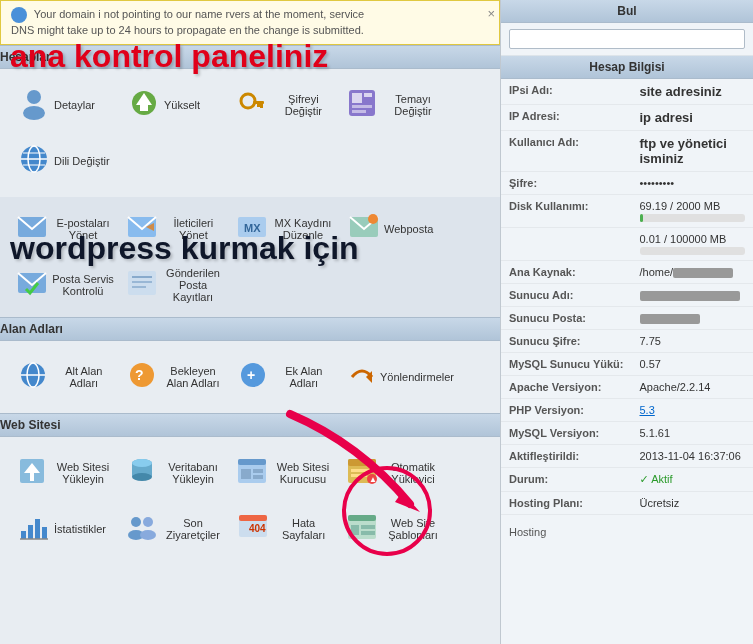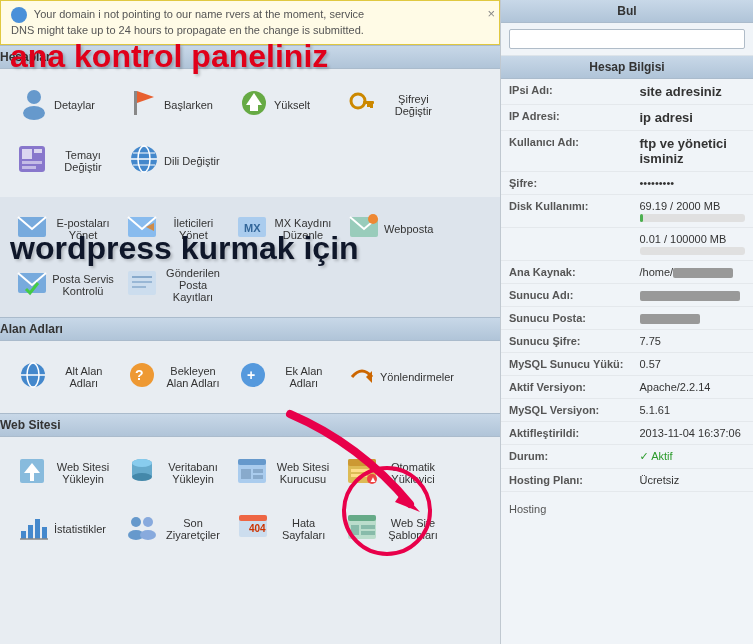--- a/index.html
+++ b/index.html
@@ -260,29 +260,20 @@
     <div class="icon-item">
       <div class="icon-box">
         <svg class="icon-svg" viewBox="0 0 36 36">
             <circle cx="18" cy="12" r="7" fill="#6699cc"></circle>
             <ellipse cx="18" cy="28" rx="11" ry="7" fill="#6699cc"></ellipse>
           </svg>
       </div>
       <span class="icon-label">Detaylar</span>
     </div>
 
-    <div class="icon-item">
-      <div class="icon-box">
-        <svg class="icon-svg" viewBox="0 0 36 36">
-            <rect x="8" y="6" width="3" height="24" fill="#888"></rect>
-            <polygon points="11,6 28,12 11,18" fill="#e86030"></polygon>
-          </svg>
-      </div>
-      <span class="icon-label">Başlarken</span>
-    </div>
 
     <div class="icon-item">
       <div class="icon-box">
         <svg class="icon-svg" viewBox="0 0 36 36">
             <circle cx="18" cy="18" r="12" fill="#66aa44"></circle>
             <polygon points="18,8 26,20 10,20" fill="white"></polygon>
             <rect x="14" y="20" width="8" height="6" fill="white"></rect>
           </svg>
       </div>
       <span class="icon-label">Yükselt</span>
@@ -595,22 +586,26 @@
     </tr>
     <tr>
       <td>Sunucu Şifre:</td>
       <td>7.75</td>
     </tr>
     <tr>
       <td>MySQL Sunucu Yükü:</td>
       <td>0.57</td>
     </tr>
     <tr>
-      <td>Aktif Versiyon:</td>
+      <td>Apache Versiyon:</td>
       <td>Apache/2.2.14</td>
+    </tr>
+    <tr>
+      <td>PHP Versiyon:</td>
+      <td><a class="link-blue">5.3</a></td>
     </tr>
     <tr>
       <td>MySQL Versiyon:</td>
       <td>5.1.61</td>
     </tr>
     <tr>
       <td>Aktifleştirildi:</td>
       <td>2013-11-04 16:37:06</td>
     </tr>
     <tr>

